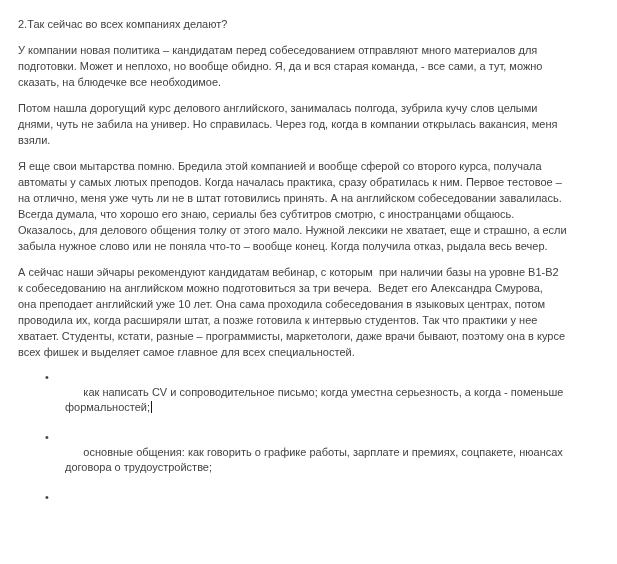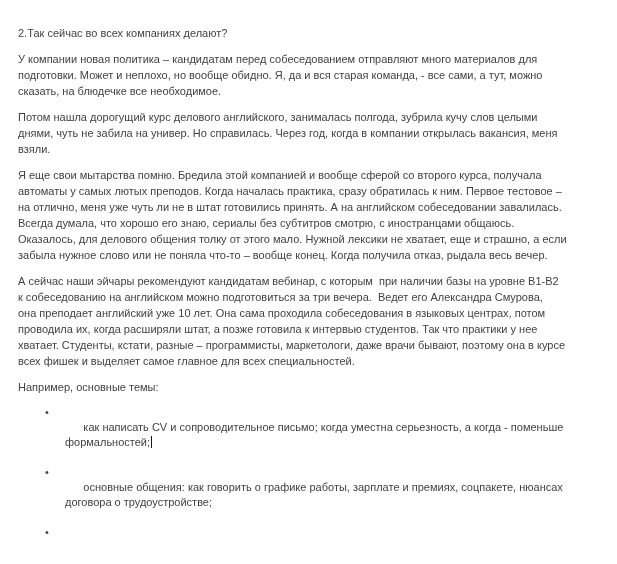--- a/index.html
+++ b/index.html
@@ -19,21 +19,21 @@
     width: 617px;
     padding: 8px 16px 0 18px;
     font-size: 11px;
     line-height: 16px;
   }
   .para {
     white-space: pre-wrap;
     margin: 0 0 10px 0;
   }
   .heading {
-    margin: 17px 0 10px 0;
+    margin: 8px 0 10px 0;
     font-weight: normal;
     font-size: 11px;
   }
   .list {
     margin: 0 0 10px 0;
   }
   .bullet-item {
     position: relative;
     padding-left: 47px;
     white-space: pre-wrap;
@@ -76,21 +76,20 @@
 Оказалось, для делового общения толку от этого мало. Нужной лексики не хватает, еще и страшно, а если
 забыла нужное слово или не поняла что-то – вообще конец. Когда получила отказ, рыдала весь вечер.</div>
 
   <div class="para">А сейчас наши эйчары рекомендуют кандидатам вебинар, с которым  при наличии базы на уровне B1-B2
 к собеседованию на английском можно подготовиться за три вечера.  Ведет его Александра Смурова,
 она преподает английский уже 10 лет. Она сама проходила собеседования в языковых центрах, потом
 проводила их, когда расширяли штат, а позже готовила к интервью студентов. Так что практики у нее
 хватает. Студенты, кстати, разные – программисты, маркетологи, даже врачи бывают, поэтому она в курсе
 всех фишек и выделяет самое главное для всех специальностей.</div>
 
-  <div class="para">Например, основные темы:</div>
 
   <div class="list">
 
     <div class="bullet-item">
       <span class="bullet-marker">•</span><span>как написать CV и сопроводительное письмо; когда уместна серьезность, а когда - поменьше
 формальностей;</span><span class="caret"></span>
     </div>
 
     <div class="bullet-item">
       <span class="bullet-marker">•</span><span>основные общения: как говорить о графике работы, зарплате и премиях, соцпакете, нюансах

